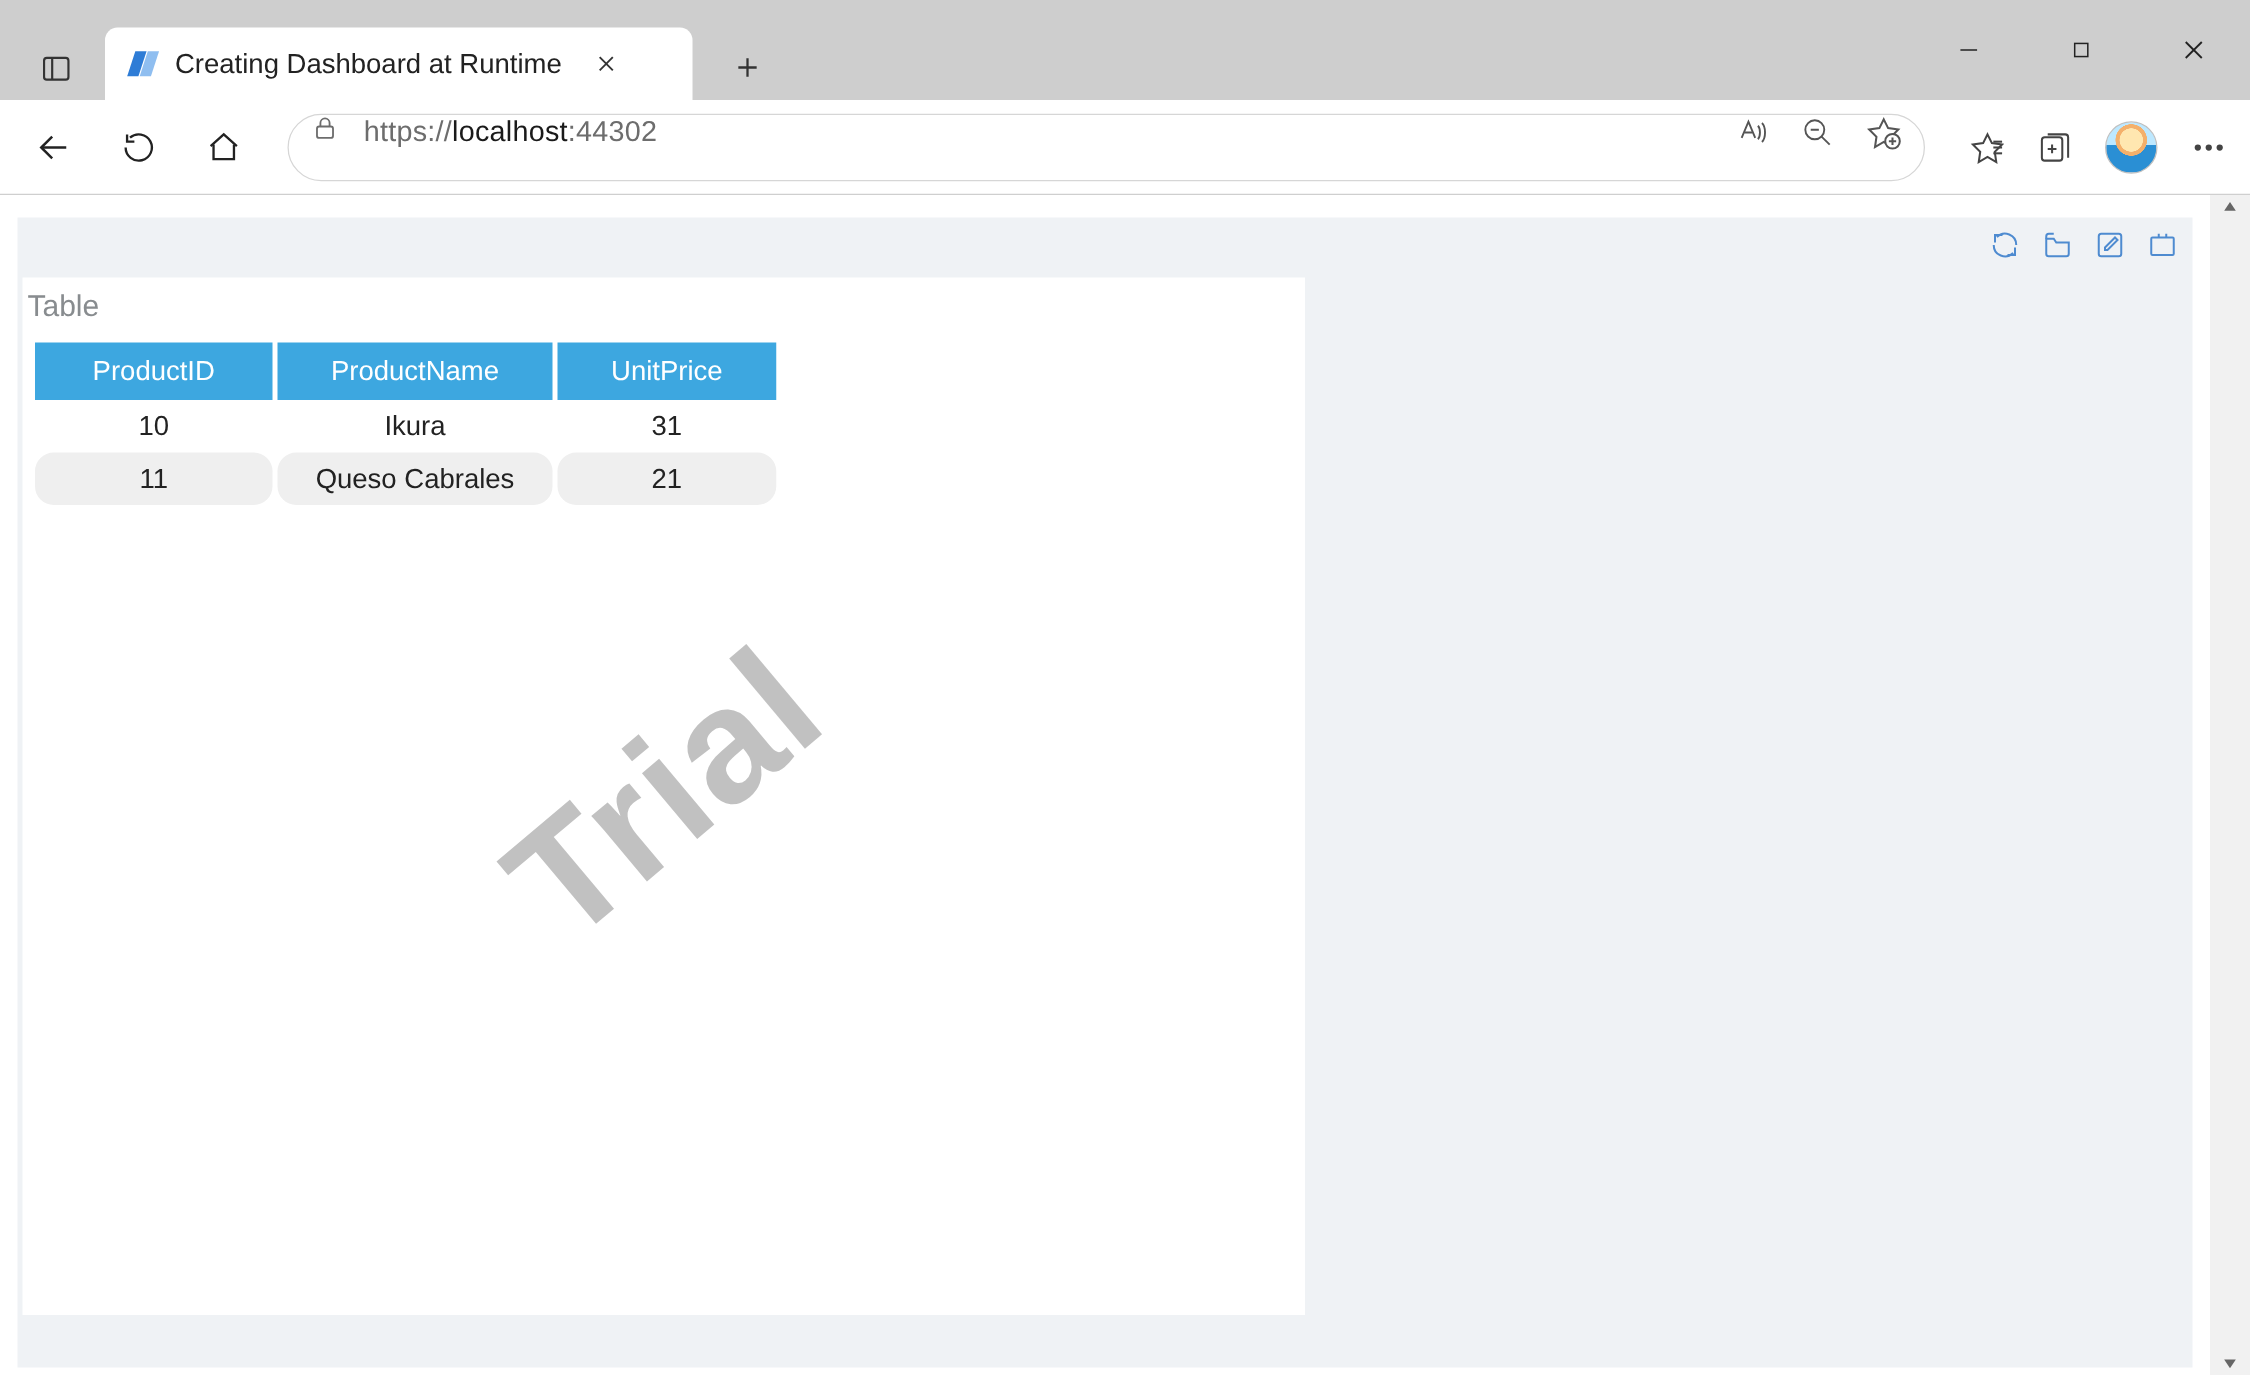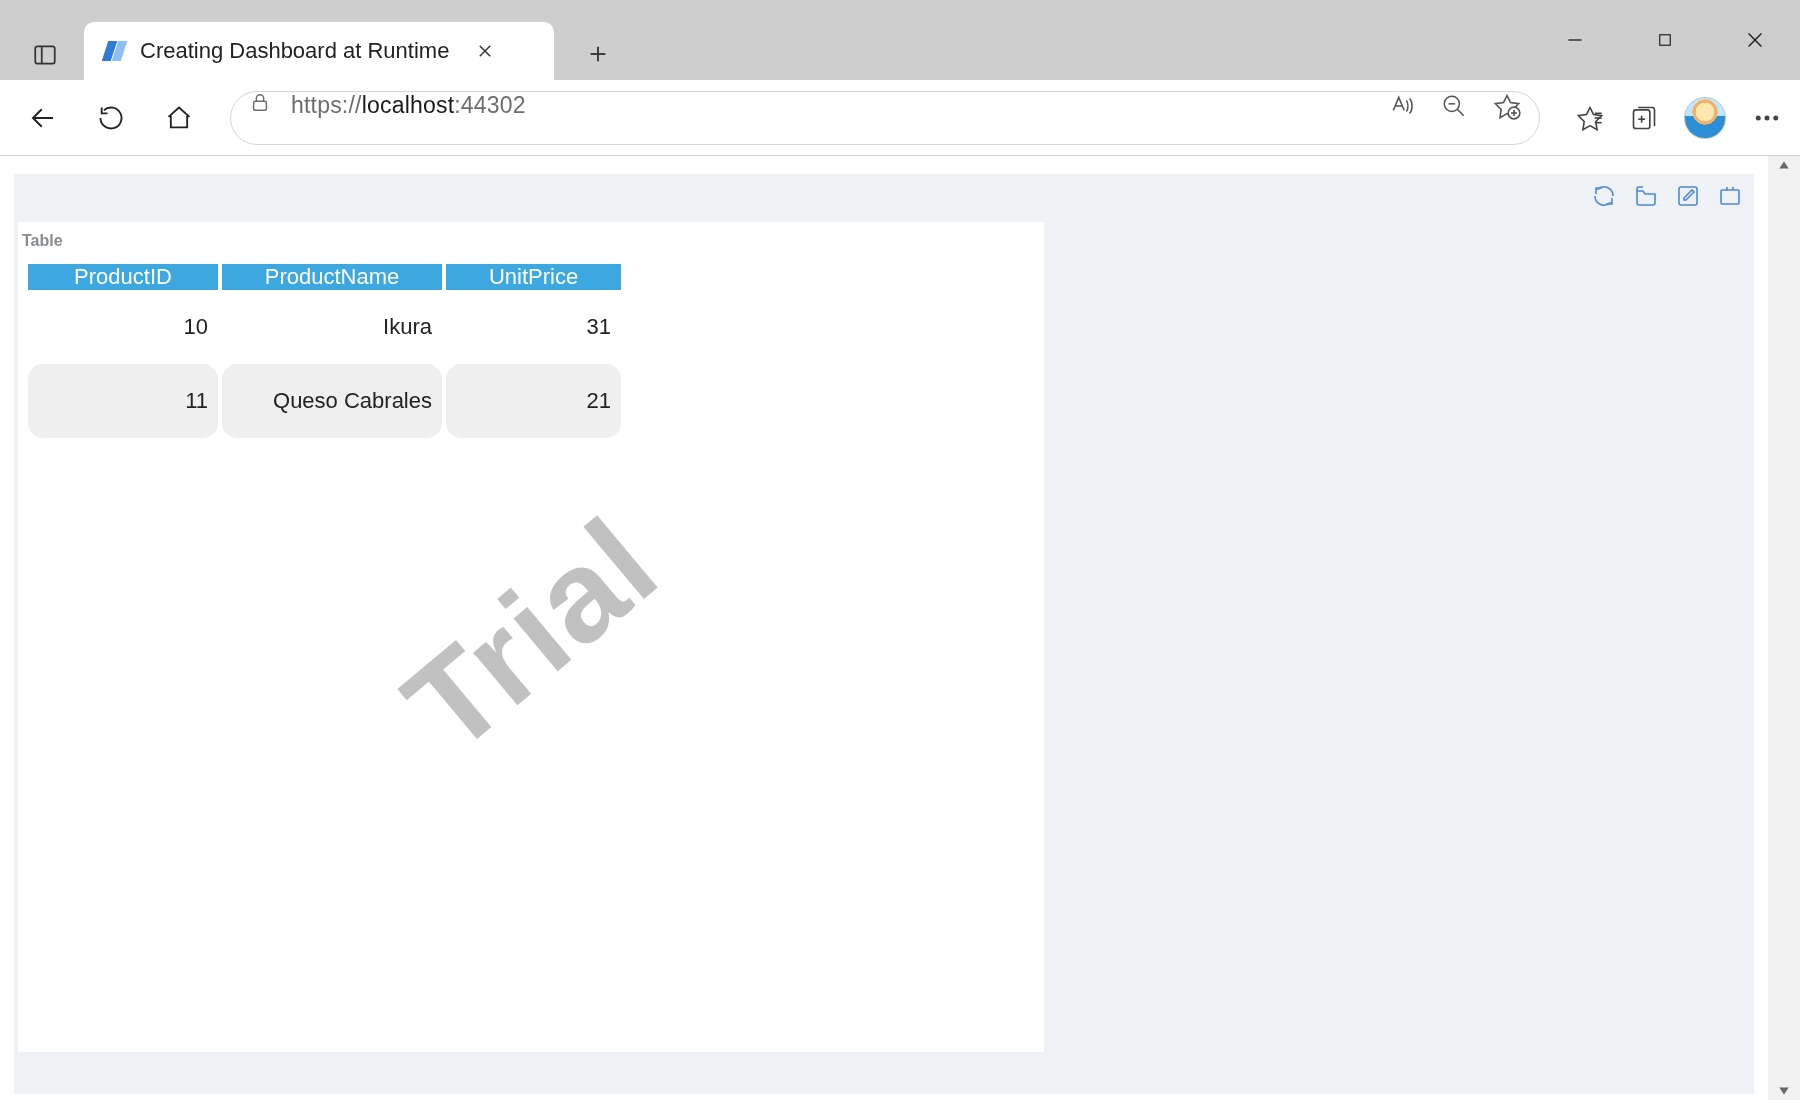--- a/index.html
+++ b/index.html
@@ -168,42 +168,41 @@
   .report-card {
     position: absolute;
     top: 48px;
     left: 4px;
     width: 1026px;
     height: 830px;
     background: #ffffff;
     overflow: hidden;
   }
   .card-title {
-    font-size: 16px;
+    font-size: 24px;
     color: #888c8f;
     padding: 10px 4px 8px 4px;
-    font-weight: bold;
   }
   .data-table {
     border-collapse: separate;
     border-spacing: 4px 0;
     padding: 6px 6px;
     font-size: 22px;
     color: #222;
   }
   .data-table th {
     background: #3da7e0;
     color: #ffffff;
     font-weight: 500;
     text-align: center;
-    padding: 0 8px;
+    padding: 10px 8px;
   }
   .data-table td {
-    padding: 24px 10px;
-    text-align: right;
+    padding: 8px 10px;
+    text-align: center;
   }
   .data-table tr.alt td { background: #efefef; border-radius: 15px; }
   .col-a { width: 190px; }
   .col-b { width: 220px; }
   .col-c { width: 175px; }
 
   .watermark {
     position: absolute;
     top: 48%; left: 50%;
     transform: translate(-50%, -40%) rotate(-40deg);

